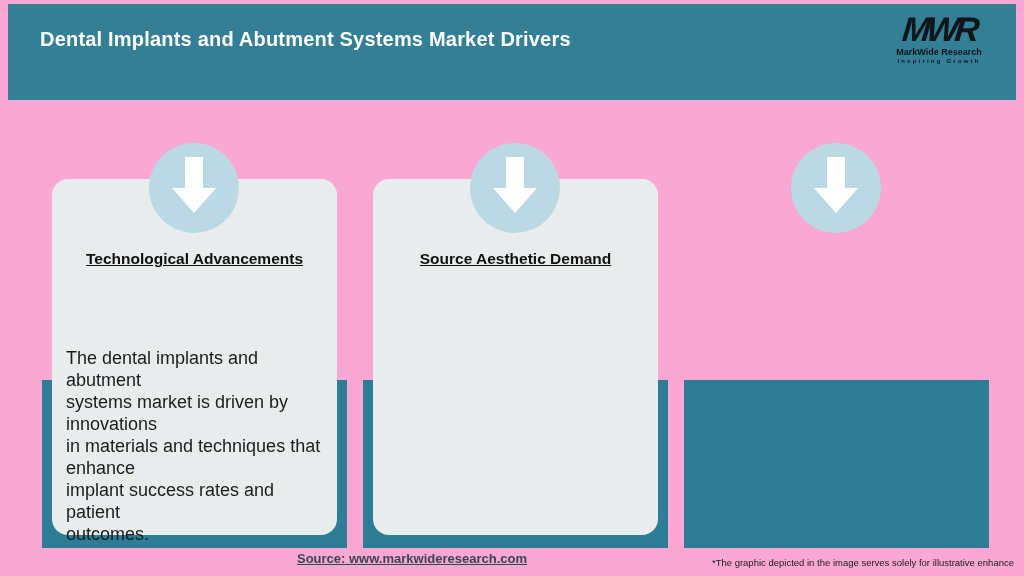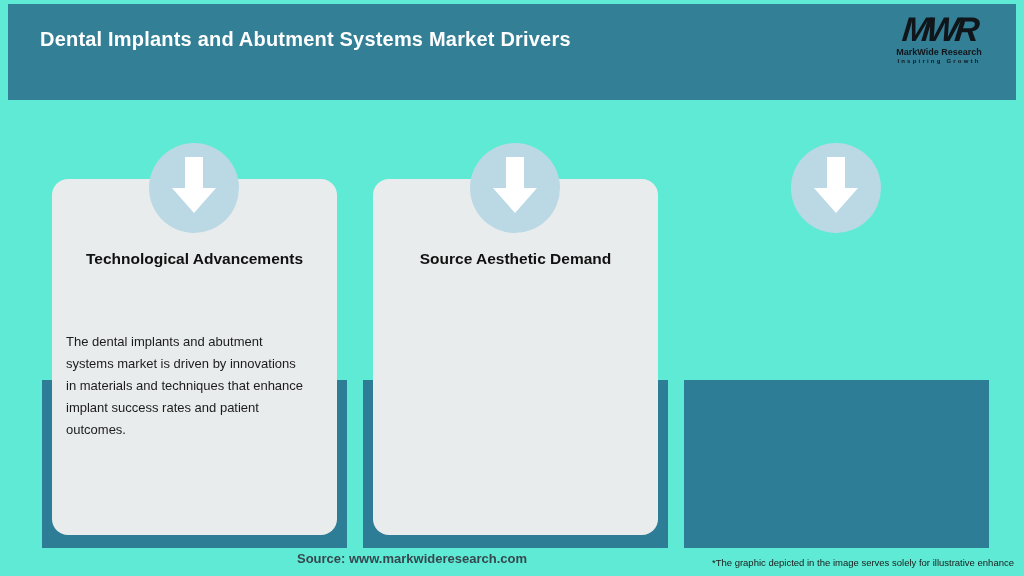--- a/index.html
+++ b/index.html
@@ -6,21 +6,21 @@
     --teal:#337F96;
     --teal-dark:#2E7D97;
     --circle-blue:#BBD9E5;
     --card-bg:#E9ECEC;
     --ink:#1C1C1C;
     --source-ink:#37474F;
   }
   html,body{margin:0;padding:0;background:#ffffff;}
   body{font-family:"Liberation Sans", sans-serif;}
   .canvas{
-    position:relative;width:1024px;height:576px;background:#5eead4;overflow:hidden;
+    position:relative;width:1024px;height:576px;background:#f9a8d4;overflow:hidden;
   }
   
   .header-bar{
     position:absolute;left:8px;top:4px;width:1008px;height:96px;
     background:var(--teal);
   }
   .page-title{
     position:absolute;left:32px;top:24px;
     color:#ffffff;font-size:20px;font-weight:bold;letter-spacing:0.2px;
   }
@@ -44,31 +44,31 @@
     position:absolute;left:10px;top:36px;width:285px;height:356px;
     background:var(--card-bg);border-radius:16px;
   }
   .icon-circle{
     position:absolute;left:107px;top:0;width:90px;height:90px;border-radius:50%;
     background:var(--circle-blue);z-index:2;
   }
   .icon-circle svg{position:absolute;left:0;top:0;width:90px;height:90px;}
   .card-title{
     position:absolute;left:0;top:71px;width:285px;text-align:center;
-    font-size:15.5px;font-weight:bold;color:#111111;
+    font-size:15.5px;font-weight:bold;color:#111111;text-decoration:underline;
   }
   .card-desc{
-    position:absolute;left:14px;top:152px;width:262px;
-    font-size:13px;line-height:22px;color:var(--ink);
+    position:absolute;left:14px;top:168px;width:262px;
+    font-size:18px;line-height:22px;color:var(--ink);
     white-space:pre-line;
   }
   
   .source-line{
     position:absolute;left:0;top:551px;width:824px;text-align:center;
-    font-size:13px;font-weight:bold;color:var(--source-ink);
+    font-size:13px;font-weight:bold;color:var(--source-ink);text-decoration:underline;
   }
   .disclaimer{
     position:absolute;right:10px;top:557px;
     font-size:9.5px;color:#1A1A1A;text-align:right;
   }
 </style>
 </head>
 <body>
 
 <div class="canvas">

